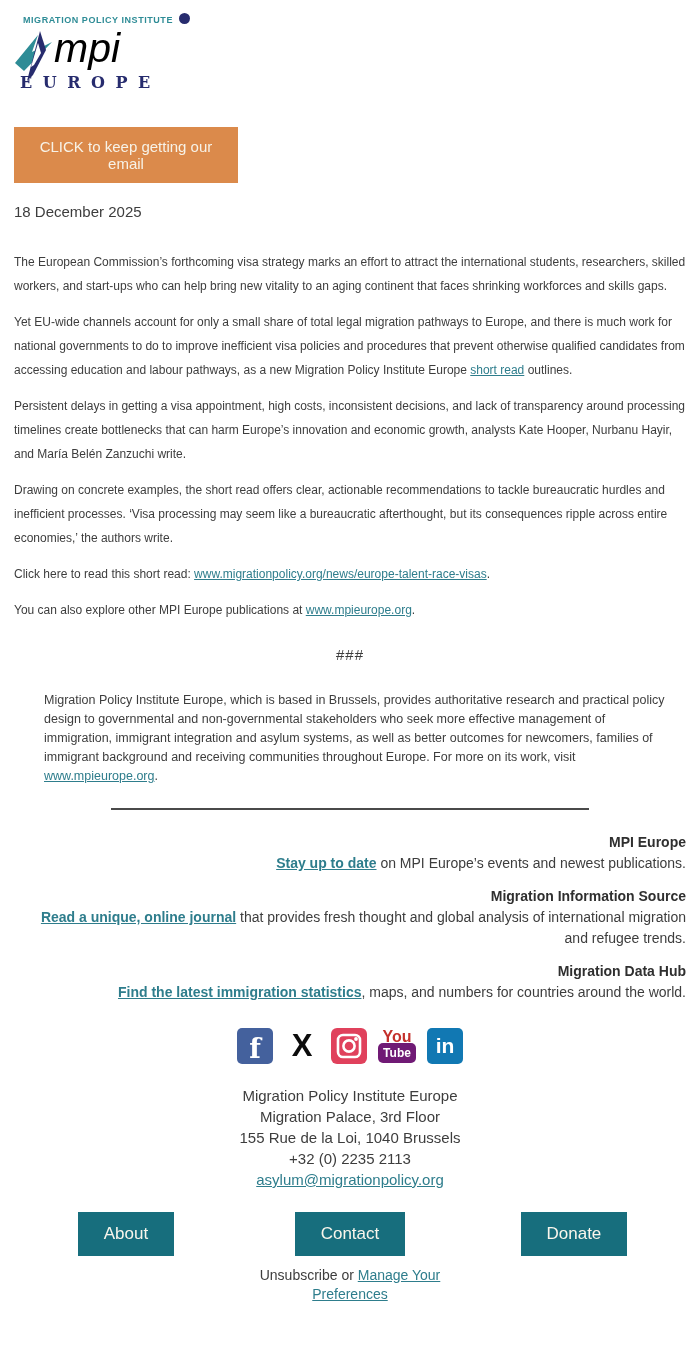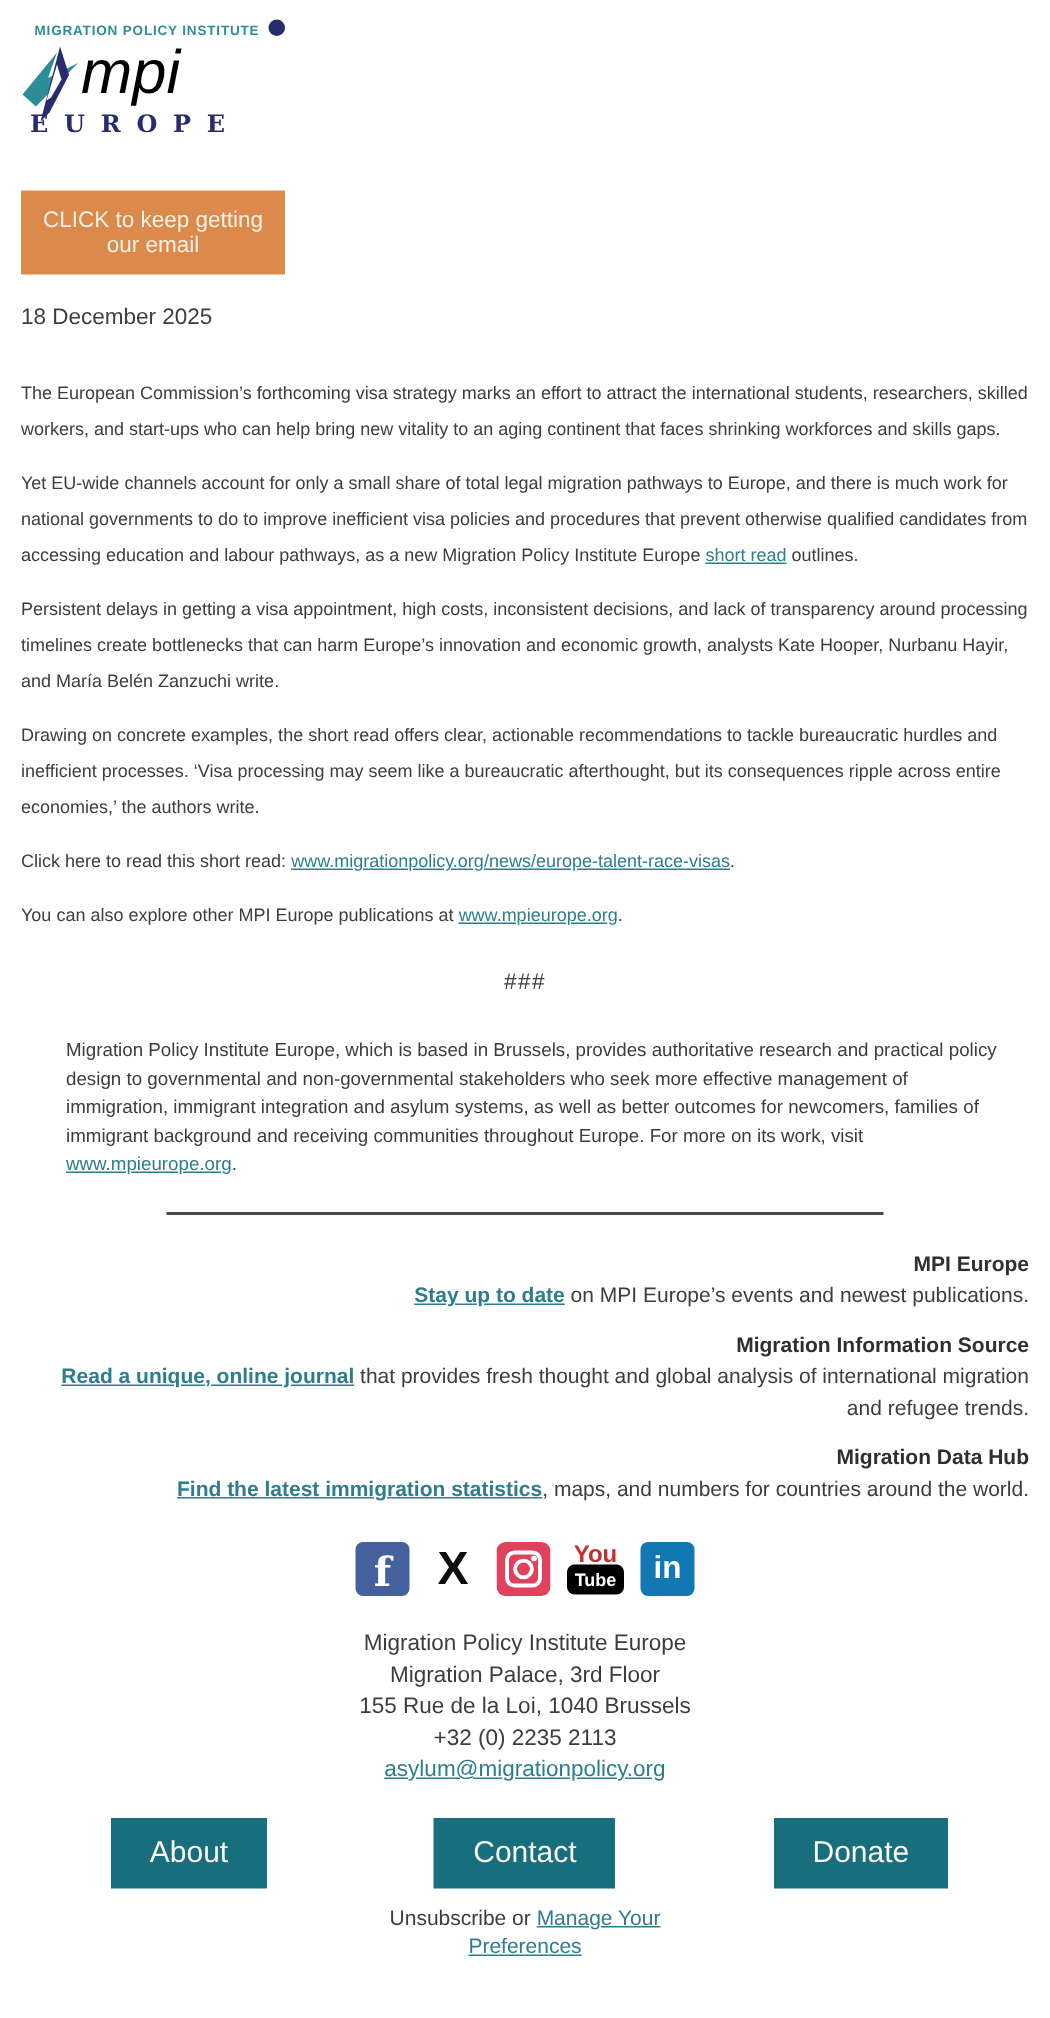--- a/index.html
+++ b/index.html
@@ -9,21 +9,21 @@
 
   
   .logo { position:relative; width:190px; height:92px; }
   .logo-top { color:#2e8c96; font-size:9px; font-weight:bold; letter-spacing:0.55px; padding-left:9px; }
   .logo-dot { position:absolute; right:14px; top:-2px; width:11px; height:11px; border-radius:50%; background:#272c6e; }
   .logo-arrow { position:absolute; left:0; top:14px; }
   .logo-mpi { font-family:Liberation Sans, sans-serif; font-style:italic; font-size:41px; line-height:44px; color:#000000; margin-left:40px; margin-top:1px; }
   .logo-europe { font-family:"DejaVu Serif", serif; font-weight:bold; color:#272c6e; font-size:16px; letter-spacing:10.5px; margin-top:3px; padding-left:6px; white-space:nowrap; }
 
   
-  .cta { display:block; width:176px; margin-top:20px; background:#db8a4b; color:#f7f2e7; text-decoration:none;
+  .cta { display:block; width:224px; margin-top:20px; background:#db8a4b; color:#f7f2e7; text-decoration:none;
          text-align:center; font-size:15px; line-height:17px; padding:11px 10px; cursor:pointer; }
 
   
   .date { margin-top:20px; font-size:15px; }
   .para { margin-top:12px; font-size:12px; line-height:24px; }
   .para.first { margin-top:30px; }
   a.link { color:#2e7d8c; text-decoration:underline; cursor:pointer; }
   .hashes { margin-top:24px; text-align:center; font-size:15px; letter-spacing:1px; }
 
   .disclaimer { margin:28px 12px 0 30px; font-size:12.5px; line-height:19px; }
@@ -39,31 +39,31 @@
 
   
   .social { margin-top:24px; display:flex; justify-content:center; align-items:center; gap:11px; height:38px; }
   .si { display:flex; align-items:center; justify-content:center; cursor:pointer; }
   .si-fb { width:36px; height:36px; border-radius:5px; background:#44619d; color:#fff; font-family:"DejaVu Serif",serif;
            font-weight:bold; font-size:27px; align-items:flex-end; justify-content:center; line-height:30px; }
   .si-x  { width:36px; height:36px; color:#0c0c0c; font-weight:900; font-size:31px; font-family:"Liberation Sans",sans-serif; }
   .si-ig { width:36px; height:36px; }
   .si-yt { width:38px; height:38px; flex-direction:column; font-family:"Liberation Sans",sans-serif; }
   .yt-top { color:#c4302b; font-weight:bold; font-size:16px; line-height:13px; }
-  .yt-bottom { background:#000000; color:#ffffff; font-weight:bold; font-size:12px; line-height:12px;
+  .yt-bottom { background:#701a75; color:#ffffff; font-weight:bold; font-size:12px; line-height:12px;
                border-radius:5px; padding:4px 4px; width:38px; text-align:center; }
   .si-in { width:36px; height:36px; border-radius:5px; background:#1178b3; color:#fff; font-weight:bold; font-size:21px; }
 
   
   .address { margin-top:20px; text-align:center; font-size:15px; line-height:21px; color:#3d3d3d; }
 
   
   .btn-row { margin-top:22px; display:flex; }
   .btn-col { width:33.33%; display:flex; justify-content:center; }
-  .btn { display:inline-block; background:#176e7d; color:#faf6ec; text-decoration:none; font-size:20px;
+  .btn { display:inline-block; background:#176e7d; color:#faf6ec; text-decoration:none; font-size:17px;
          padding:12px 26px; text-align:center; cursor:pointer; }
 
   .unsub { margin:10px auto 0 auto; max-width:240px; text-align:center; font-size:14px; line-height:19px; }
 </style>
 </head>
 <body>
 
 <div class="email">
 
   <div class="logo">

